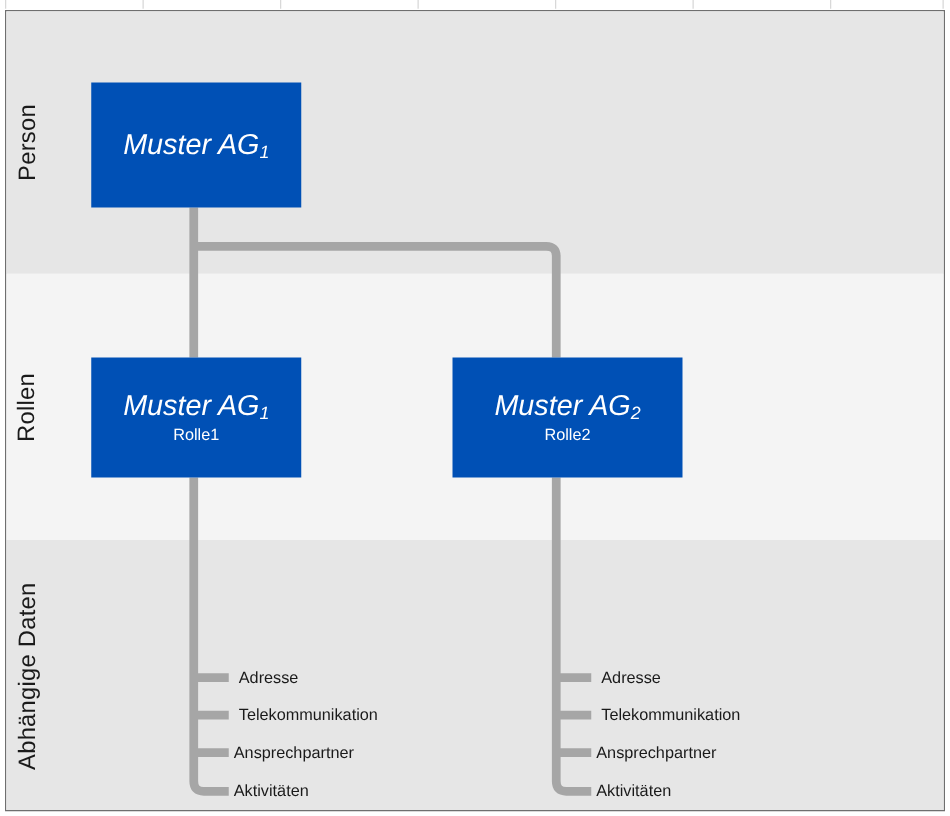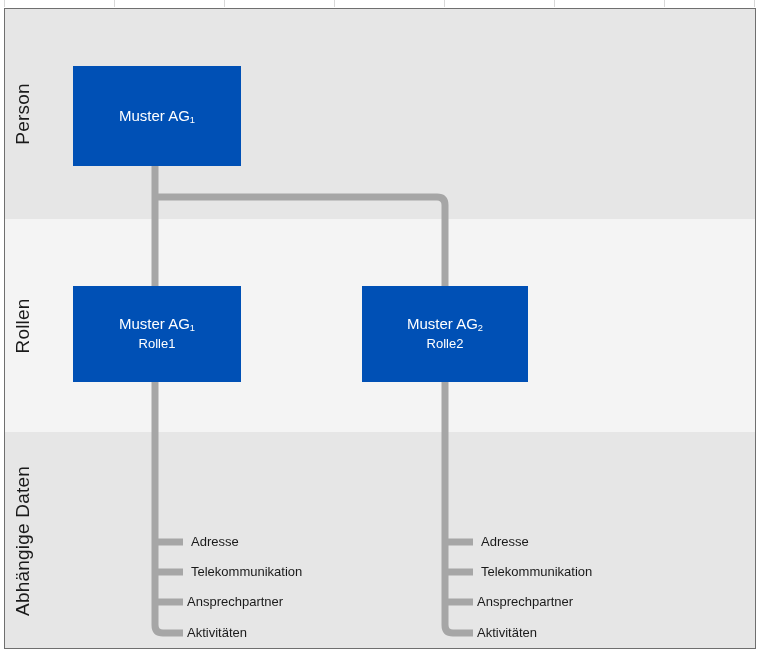--- a/index.html
+++ b/index.html
@@ -95,40 +95,41 @@
     position: absolute;
     background: #0050b5;
     color: #ffffff;
     display: flex;
     flex-direction: column;
     align-items: center;
     justify-content: center;
     box-sizing: border-box;
   }
   .node-title {
-    font-size: 15px;
+    font-size: 23px;
     line-height: 1.1;
     white-space: nowrap;
+    font-style: italic;
   }
   .node-title sub {
     font-size: 0.62em;
     vertical-align: baseline;
     position: relative;
     bottom: -0.22em;
   }
   .node-sub {
     font-size: 13px;
     line-height: 1.2;
     margin-top: 3px;
     white-space: nowrap;
   }
 
   .node-person  { left: 68px;  top: 57px;  width: 168px; height: 100px; }
   .node-role-1  { left: 68px;  top: 277px; width: 168px; height: 96px; }
-  .node-role-2  { left: 357px; top: 277px; width: 166px; height: 96px; }
+  .node-role-2  { left: 357px; top: 277px; width: 184px; height: 96px; }
 
   
   .leaf {
     position: absolute;
     color: #1a1a1a;
     font-size: 13px;
     white-space: nowrap;
     line-height: 1;
   }
 </style>

